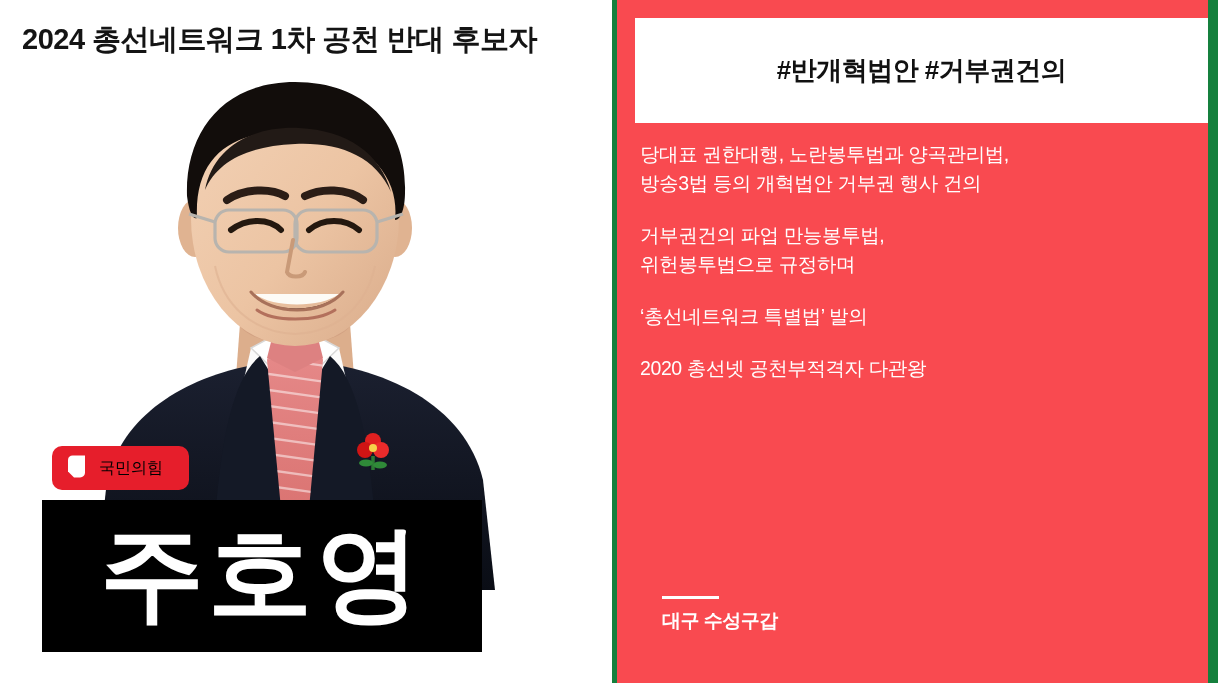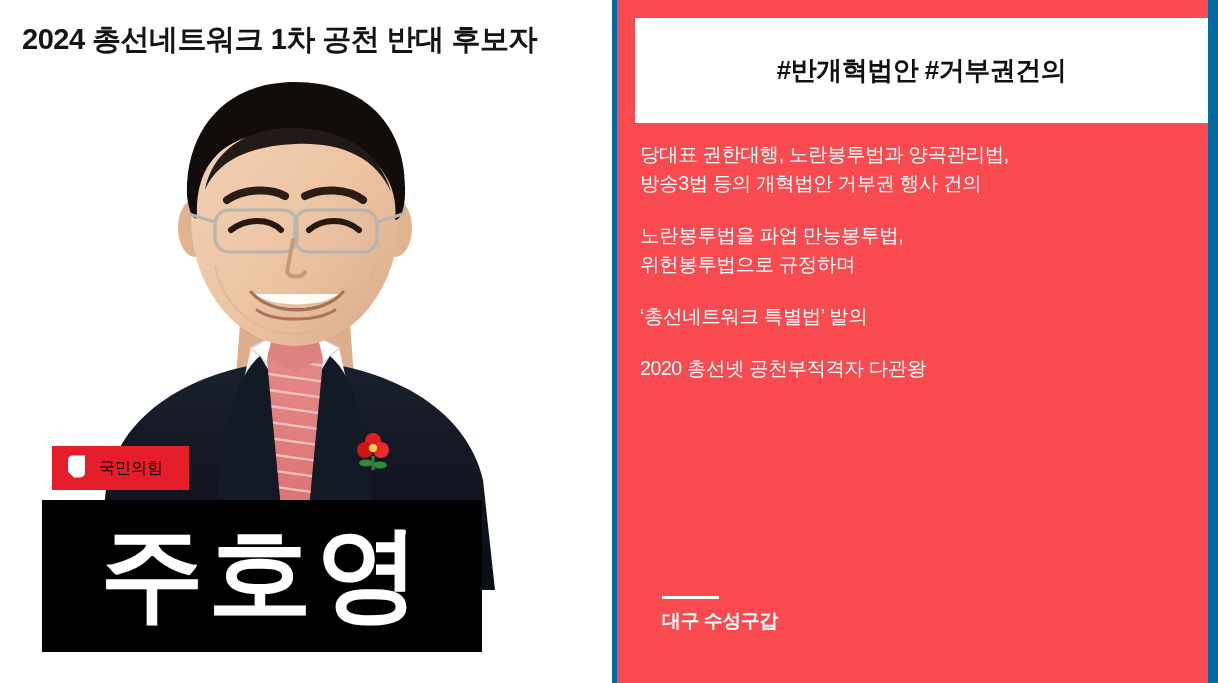--- a/index.html
+++ b/index.html
@@ -2,21 +2,21 @@
 <html><head>
 <meta charset="utf-8">
 <style>
   * { margin:0; padding:0; box-sizing:border-box; }
   html,body{ width:1218px; height:683px; }
   body{
     font-family:"Liberation Sans","DejaVu Sans",sans-serif;
     background:#ffffff;
     overflow:hidden;
   }
-  #root{ position:relative; width:1218px; height:683px; background:#0369a1; }
+  #root{ position:relative; width:1218px; height:683px; background:#15803d; }
 
   
   #left-panel{
     position:absolute; left:0; top:0; width:612px; height:683px;
     background:#ffffff; overflow:hidden;
   }
   #poster-title{
     position:absolute; left:22px; top:20px;
     font-size:29px; font-weight:bold; color:#141414;
     letter-spacing:-0.5px; white-space:nowrap;
@@ -30,20 +30,21 @@
   #candidate-photo svg{ display:block; width:100%; height:100%; }
 
   
   #party-badge{
     position:absolute; left:52px; top:446px;
     width:137px; height:44px;
     background:#E61E2B;
     display:flex; align-items:center; gap:9px;
     padding-left:12px;
     z-index:6;
+    border-radius:10px;
   }
   #party-logo-mark{ width:26px; height:28px; flex:0 0 auto; }
 
   
   #name-band{
     position:absolute; left:42px; top:500px; width:440px; height:152px;
     background:#000000;
     display:flex; align-items:center; justify-content:center;
     z-index:7;
   }
@@ -217,21 +218,21 @@
     <div id="hashtag-box">
       <div class="hashtag-line">#반개혁법안 #거부권건의</div>
     </div>
 
     <div id="issue-list">
       <div class="issue-block">
         <div class="issue-line">당대표 권한대행, 노란봉투법과 양곡관리법,</div>
         <div class="issue-line">방송3법 등의 개혁법안 거부권 행사 건의</div>
       </div>
       <div class="issue-block">
-        <div class="issue-line">노란봉투법을 파업 만능봉투법,</div>
+        <div class="issue-line">거부권건의 파업 만능봉투법,</div>
         <div class="issue-line">위헌봉투법으로 규정하며</div>
       </div>
       <div class="issue-block">
         <div class="issue-line">‘총선네트워크 특별법’ 발의</div>
       </div>
       <div class="issue-block">
         <div class="issue-line">2020 총선넷 공천부적격자 다관왕</div>
       </div>
     </div>
 

